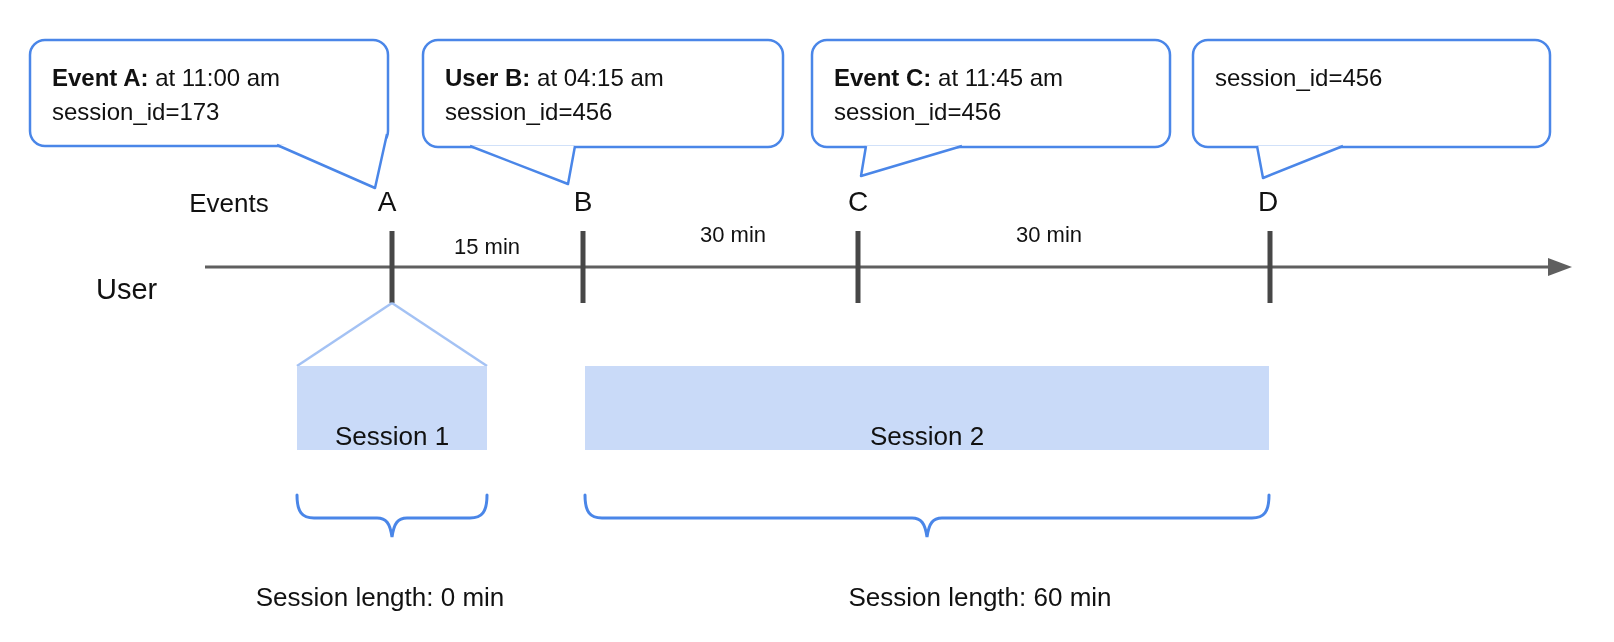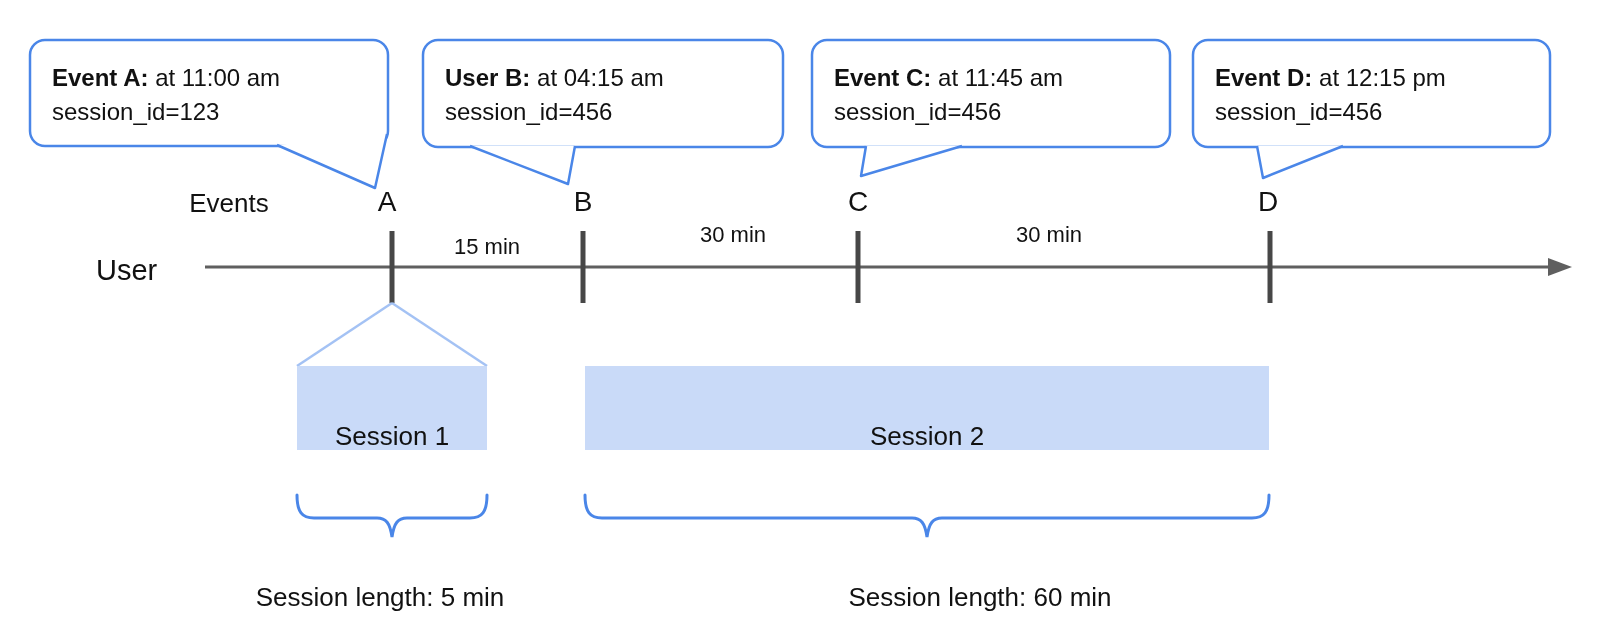--- a/index.html
+++ b/index.html
@@ -25,21 +25,21 @@
   .bubble{fill:#ffffff;stroke:var(--blue);stroke-width:2.5px;}
   .tail{fill:#ffffff;stroke:var(--blue);stroke-width:2.5px;stroke-linejoin:round;}
   .timeline{stroke:var(--line-gray);stroke-width:3px;}
   .arrowhead{fill:var(--line-gray);stroke:none;}
   .tick{stroke:var(--tick-gray);stroke-width:5px;}
   .funnel{stroke:var(--light-blue);stroke-width:2.5px;}
   .session-rect{fill:var(--fill-blue);stroke:none;}
   .brace{fill:none;stroke:var(--blue);stroke-width:3px;stroke-linecap:round;}
   .callout-text{font-size:24px;line-height:34px;white-space:nowrap;}
   .callout-text b{font-weight:bold;}
-  .axis-label-user{font-size:29px;}
+  .axis-label-user{font-size:29px;margin-top:19px;}
   .axis-label-events{font-size:26px;transform:translateX(-50%);white-space:nowrap;}
   .event-letter{font-size:28px;transform:translateX(-50%);white-space:nowrap;}
   .interval-label{font-size:22px;transform:translateX(-50%);white-space:nowrap;}
   .session-label{font-size:26px;transform:translate(-50%,-50%);white-space:nowrap;margin-top:28px;}
   .length-label{font-size:26px;transform:translateX(-50%);white-space:nowrap;}
 </style>
 </head>
 <body>
 
 <div class="stage">
@@ -71,49 +71,48 @@
 
     <rect class="session-rect" x="297" y="366" width="190" height="84"></rect>
     <rect class="session-rect" x="585" y="366" width="684" height="84"></rect>
 
     <path class="brace" d="M297,495 C297,512 302,518 314,518 L377,518 C386,518 390,523 392,537 C394,523 398,518 407,518 L470,518 C482,518 487,512 487,495"></path>
     <path class="brace" d="M585,495 C585,512 590,518 602,518 L912,518 C921,518 925,523 927,537 C929,523 933,518 942,518 L1252,518 C1264,518 1269,512 1269,495"></path>
   </svg>
 
   <div class="abs callout-text" style="left:52px;top:61px;">
     <div><b>Event A:</b> <span>at 11:00 am</span></div>
-    <div>session_id=123</div>
+    <div>session_id=173</div>
   </div>
 
   <div class="abs callout-text" style="left:445px;top:61px;">
     <div><b>User B:</b> <span>at 04:15 am</span></div>
     <div>session_id=456</div>
   </div>
 
   <div class="abs callout-text" style="left:834px;top:61px;">
     <div><b>Event C:</b> <span>at 11:45 am</span></div>
     <div>session_id=456</div>
   </div>
 
   <div class="abs callout-text" style="left:1215px;top:61px;">
-    <div><b>Event D:</b> <span>at 12:15 pm</span></div>
     <div>session_id=456</div>
   </div>
 
   <span class="abs axis-label-events" style="left:229px;top:188px;">Events</span>
   <span class="abs axis-label-user" style="left:96px;top:254px;">User</span>
 
   <span class="abs event-letter" style="left:387px;top:186px;">A</span>
   <span class="abs event-letter" style="left:583px;top:186px;">B</span>
   <span class="abs event-letter" style="left:858px;top:186px;">C</span>
   <span class="abs event-letter" style="left:1268px;top:186px;">D</span>
 
   <span class="abs interval-label" style="left:487px;top:222px;margin-top:12px;">15 min</span>
   <span class="abs interval-label" style="left:733px;top:222px;">30 min</span>
   <span class="abs interval-label" style="left:1049px;top:222px;">30 min</span>
 
   <span class="abs session-label" style="left:392px;top:408px;">Session 1</span>
   <span class="abs session-label" style="left:927px;top:408px;">Session 2</span>
 
-  <span class="abs length-label" style="left:380px;top:582px;">Session length: 5 min</span>
+  <span class="abs length-label" style="left:380px;top:582px;">Session length: 0 min</span>
   <span class="abs length-label" style="left:980px;top:582px;">Session length: 60 min</span>
 
 </div>
 
 </body></html>

